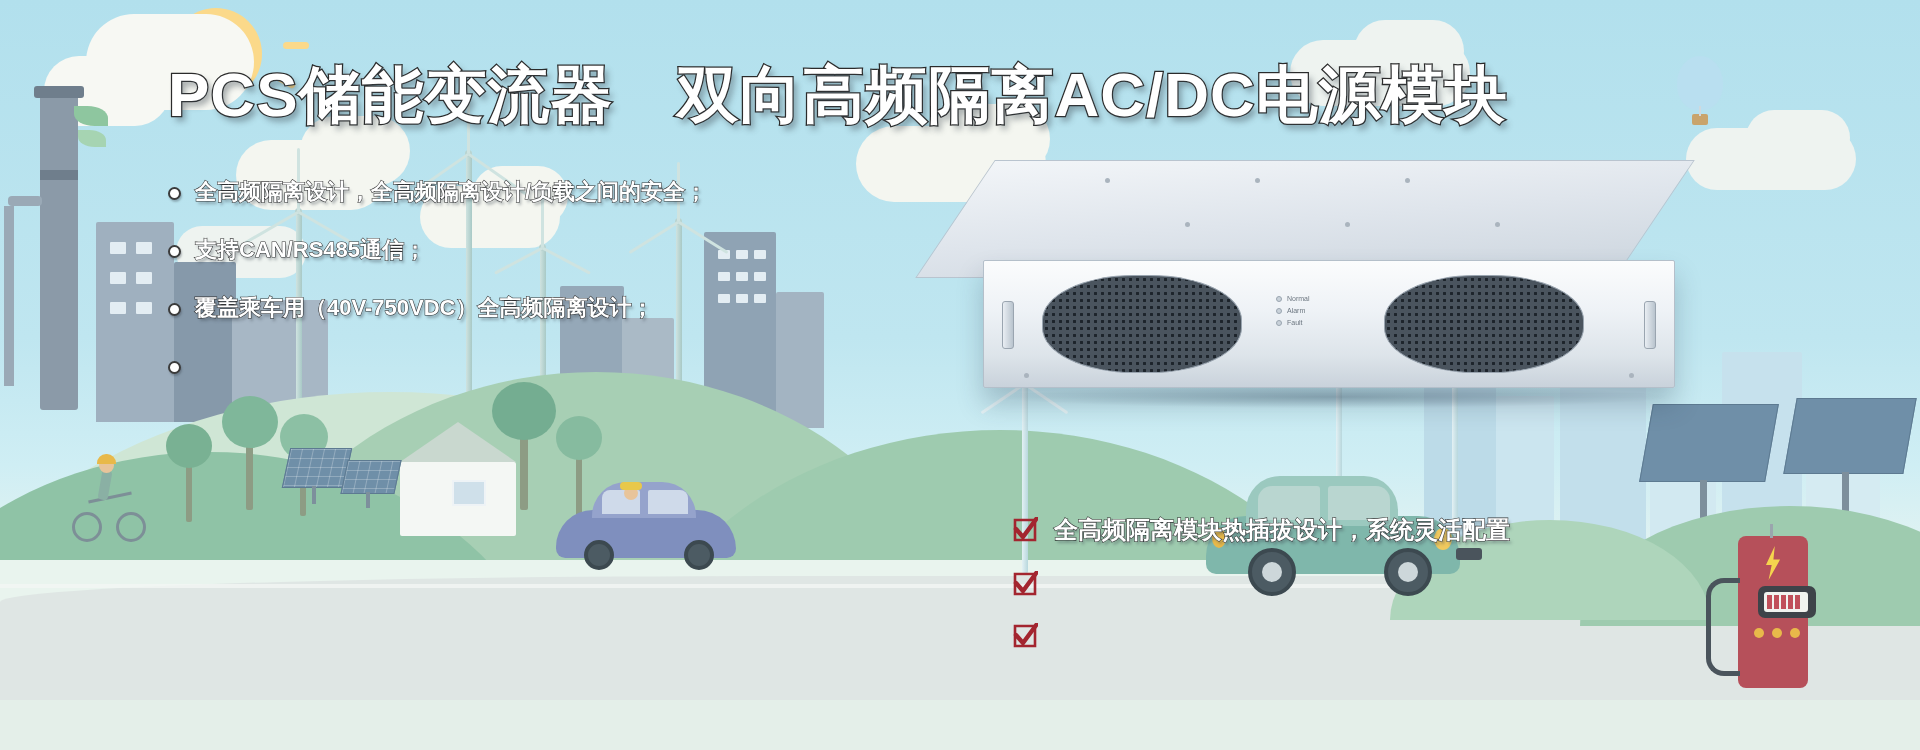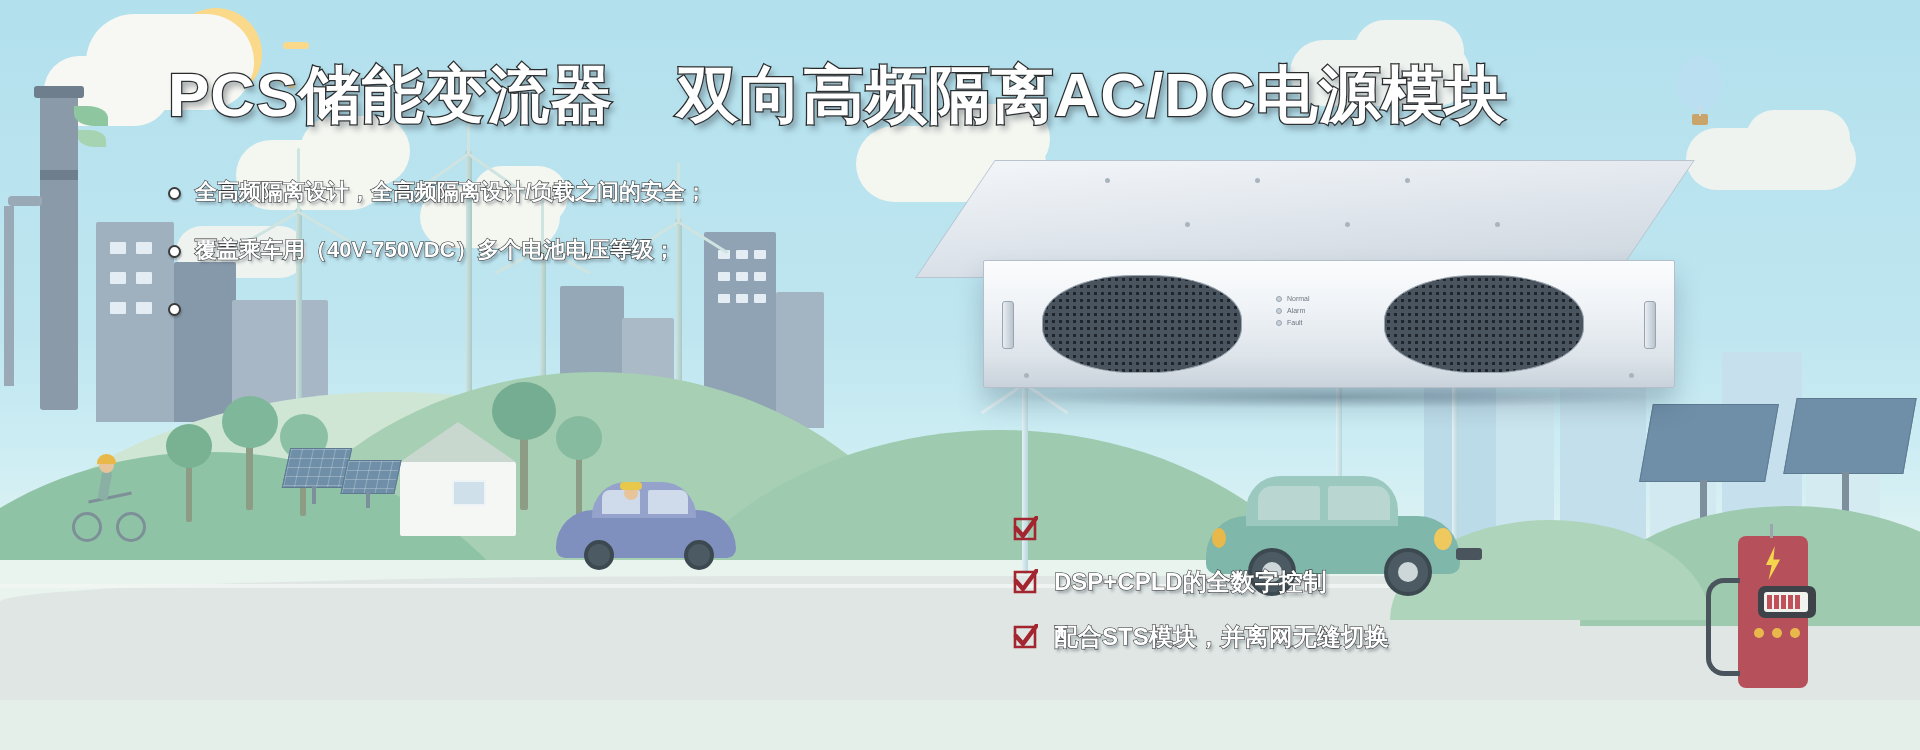--- a/index.html
+++ b/index.html
@@ -378,24 +378,28 @@
     <h1 class="title">PCS储能变流器　双向高频隔离AC/DC电源模块</h1>
   </div>
 
   <div class="bullets">
 
     <div class="bullet">
       <span class="dot"></span>
       <span class="btext">全高频隔离设计，全高频隔离设计/负载之间的安全；</span>
     </div>
 
-
     <div class="bullet">
       <span class="dot"></span>
-      <span class="btext">覆盖乘车用（40V-750VDC）多个电池电压等级；</span>
+      <span class="btext">支持CAN/RS485通信；</span>
+    </div>
+
+    <div class="bullet">
+      <span class="dot"></span>
+      <span class="btext">覆盖乘车用（40V-750VDC）全高频隔离设计；</span>
     </div>
 
     <div class="bullet">
       <span class="dot"></span>
     </div>
 
   </div>
 
   <div class="device">
     <div class="dev-top"></div>
@@ -436,33 +440,32 @@
     </div>
   </div>
 
   <div class="checks">
 
     <div class="check">
       <svg class="ck" viewBox="0 0 26 26">
         <path d="M3 3 h20 v20 h-20 z" fill="none" stroke="#a3252f" stroke-width="2.6"></path>
         <path d="M4 12 L11 20 L25 1" fill="none" stroke="#a3252f" stroke-width="4.4" stroke-linecap="round" stroke-linejoin="round"></path>
       </svg>
+      <span class="ctext">全高频隔离模块热插拔设计，系统灵活配置</span>
     </div>
 
     <div class="check">
       <svg class="ck" viewBox="0 0 26 26">
         <path d="M3 3 h20 v20 h-20 z" fill="none" stroke="#a3252f" stroke-width="2.6"></path>
         <path d="M4 12 L11 20 L25 1" fill="none" stroke="#a3252f" stroke-width="4.4" stroke-linecap="round" stroke-linejoin="round"></path>
       </svg>
-      <span class="ctext">DSP+CPLD的全数字控制</span>
     </div>
 
     <div class="check">
       <svg class="ck" viewBox="0 0 26 26">
         <path d="M3 3 h20 v20 h-20 z" fill="none" stroke="#a3252f" stroke-width="2.6"></path>
         <path d="M4 12 L11 20 L25 1" fill="none" stroke="#a3252f" stroke-width="4.4" stroke-linecap="round" stroke-linejoin="round"></path>
       </svg>
-      <span class="ctext">配合STS模块，并离网无缝切换</span>
     </div>
 
   </div>
 
 </div>
 
 </body></html>

